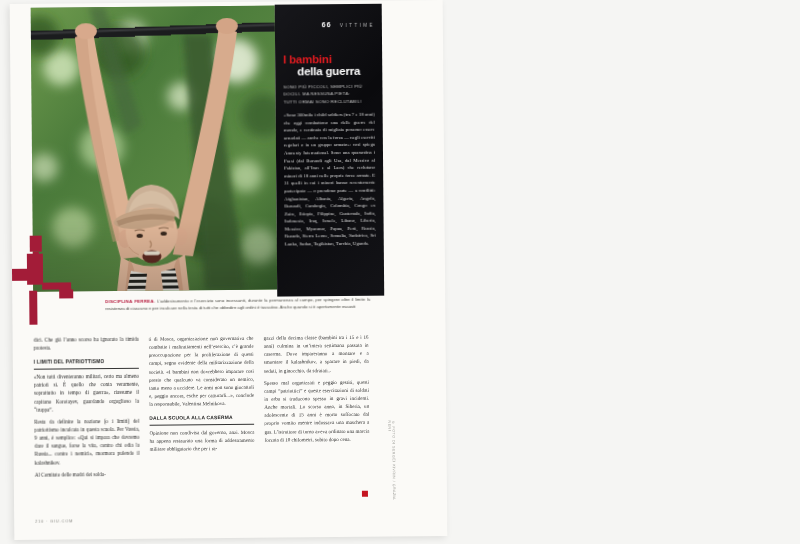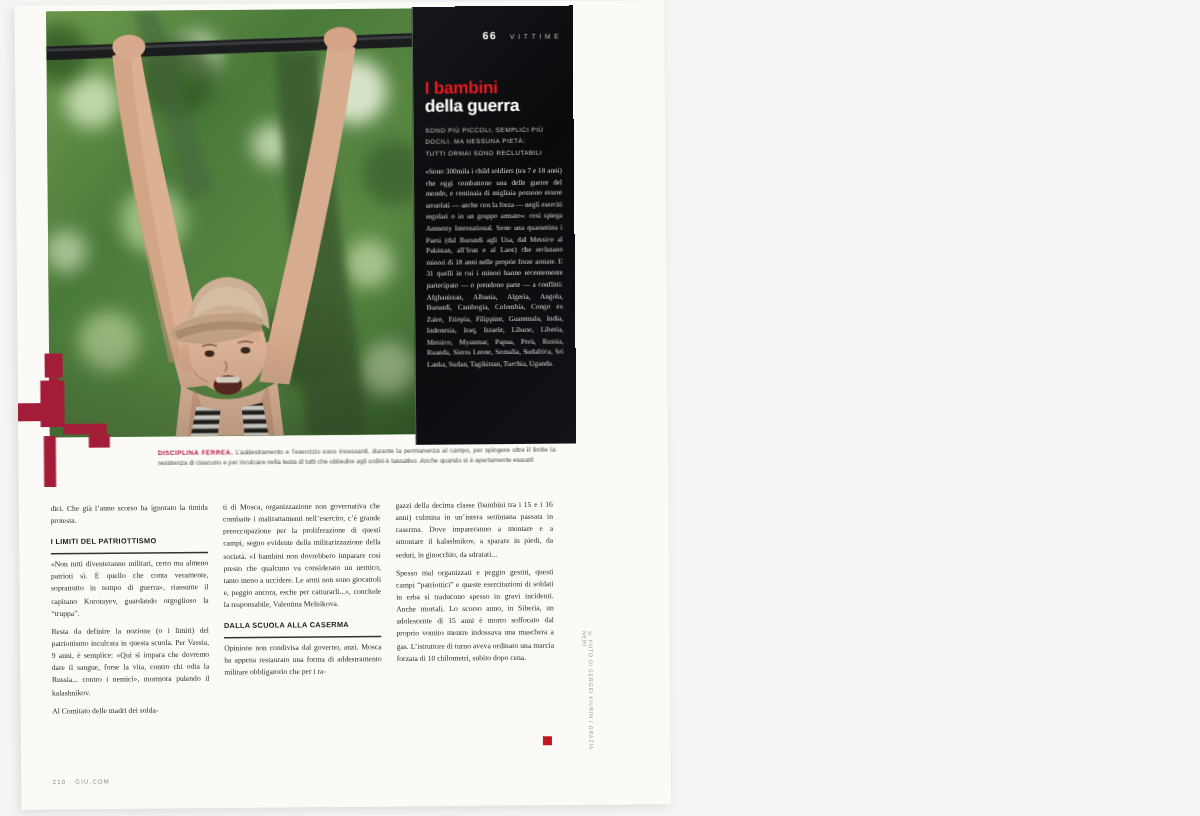--- a/index.html
+++ b/index.html
@@ -14,21 +14,21 @@
   .photo{position:absolute;left:21px;top:4px;width:244px;height:284px;overflow:hidden;background:#55813f;}
   
   .panel{position:absolute;left:265px;top:3px;width:107px;height:292px;
          background:linear-gradient(135deg,#17171b 0%,#0a0a0d 45%,#131317 100%);
          color:#e4e4e4;overflow:hidden;}
   .panel-header{margin:9px 7px 0 0;text-align:right;white-space:nowrap;}
   .panel-header .pgnum{font-size:7px;font-weight:bold;color:#ffffff;letter-spacing:1px;}
   .panel-header .section{font-size:4.6px;color:#b9b9b9;letter-spacing:2.4px;margin-left:4px;}
   .panel-title{margin:22px 8px 0 8px;line-height:1.05;}
   .panel-title .t-red{display:block;font-size:11.5px;font-weight:bold;color:#e41b20;letter-spacing:-0.2px;}
-  .panel-title .t-white{display:block;font-size:11.5px;font-weight:bold;color:#ffffff;letter-spacing:-0.2px;}
+  .panel-title .t-white{display:block;font-size:11.5px;font-weight:bold;color:#ffffff;letter-spacing:-0.2px;text-align:center;}
   .panel-standfirst{margin:6px 8px 0 8px;font-size:4.2px;line-height:1.75;color:#c7c7c7;
                     letter-spacing:0.35px;white-space:pre-line;text-transform:uppercase;}
   .panel-body{margin:6px 8px 0 8px;font-size:4.8px;line-height:1.58;color:#dcdcdc;
               text-align:justify;font-family:"Liberation Serif",serif;}
   
   .picto div{position:absolute;background:#a31c38;}
   
   .caption{position:absolute;left:93px;top:296px;width:265px;
            font-size:4.3px;line-height:1.62;color:#4a4a44;text-align:justify;
            font-family:"Liberation Sans",sans-serif;}

